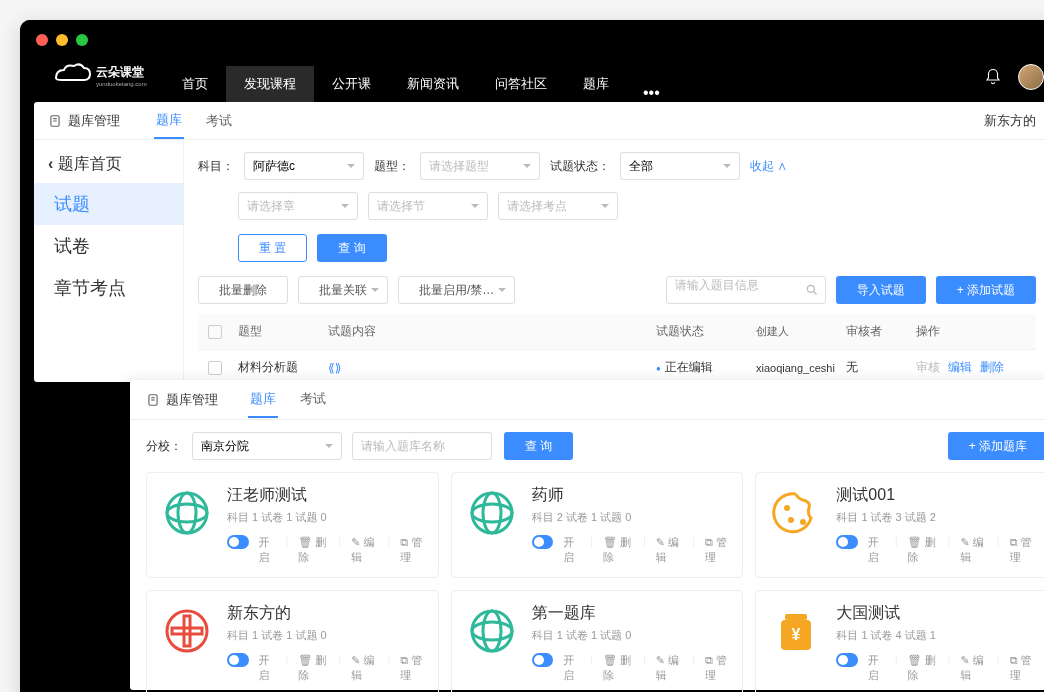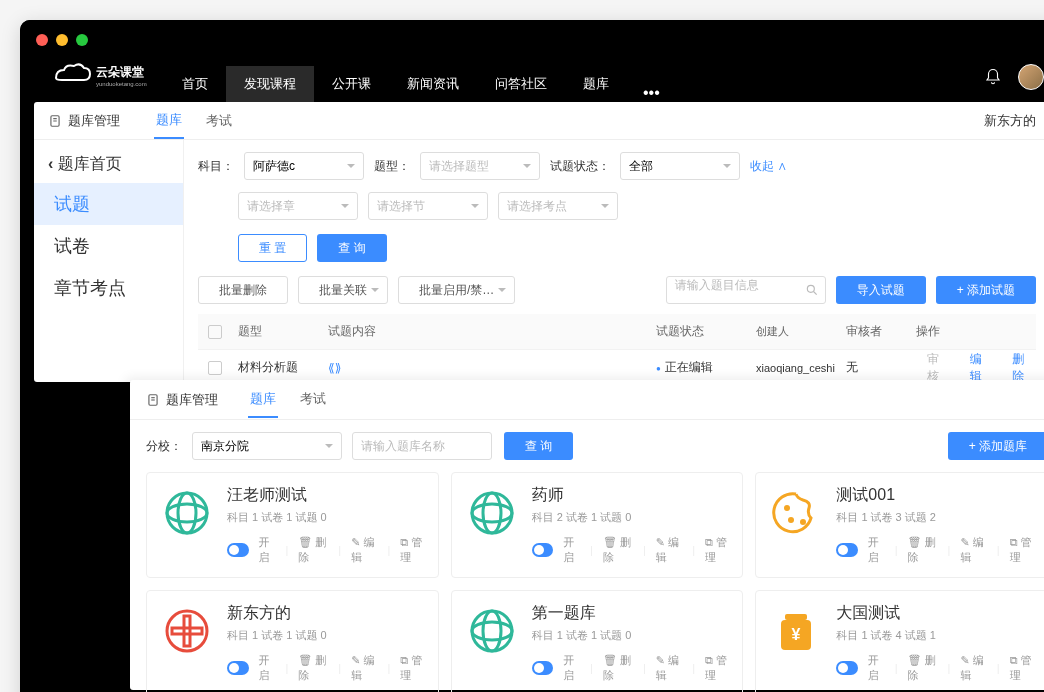--- a/index.html
+++ b/index.html
@@ -77,21 +77,21 @@
 .thead{color:#666; background:#fafafa;}
 .trow{color:#333;}
 .cell-chk{width:40px; padding-left:10px;}
 .chk{width:14px; height:14px; border:1px solid #ccc; border-radius:2px;}
 .c-type{width:90px;}
 .c-content{flex:1;}
 .c-status{width:100px;}
 .c-creator{width:90px; font-size:11px;}
 .c-reviewer{width:70px;}
 .c-ops{width:120px; display:flex; gap:8px;}
-.op-link{cursor:pointer;margin-left:11px;}
+.op-link{cursor:pointer;}
 .op-muted{color:#bbb;}
 .op-blue{color:#3b8cff;}
 .status-dot::before{content:"●"; color:#3b8cff; margin-right:4px; font-size:8px;}
 .audio-icon{color:#3b8cff;}
 
 
 .panel2{
   position:absolute; top:360px; left:110px; right:0;
   background:#fff; border-radius:3px; height:310px;
   box-shadow:-4px -2px 12px rgba(0,0,0,0.08);
@@ -105,21 +105,21 @@
 .p2-filter .input{border:1px solid #ddd; border-radius:3px; height:28px; width:140px; padding:0 8px; color:#bbb; display:flex; align-items:center;}
 .p2-filter .btn-primary{margin-left:2px;}
 .p2-filter .add{margin-left:auto;}
 
 .cards{display:grid; grid-template-columns:repeat(3,1fr); gap:12px; padding:0 16px;}
 .card{border:1px solid #eee; border-radius:4px; padding:12px; display:flex; gap:12px;}
 .card-icon{width:56px; height:56px; display:flex; align-items:center; justify-content:center;}
 .card-body{flex:1; min-width:0;}
 .card-title{font-size:16px; color:#333; margin-bottom:4px;}
 .card-meta{font-size:11px; color:#999;}
-.card-ops{display:flex; gap:10px; margin-top:10px; font-size:11px; color:#999; align-items:center;}
+.card-ops{display:flex; gap:10px; margin-top:10px; font-size:11px; color:#999; }
 .toggle{width:28px; height:14px; background:#3b8cff; border-radius:7px; position:relative;}
 .toggle::after{content:""; position:absolute; width:10px; height:10px; background:#fff; border-radius:50%; top:2px; left:2px;}
 .card-op{display:flex; align-items:center; gap:2px; cursor:pointer;}
 .sep{color:#eee;}
 </style>
 </head>
 <body>
 
 <div class="window">
   <div class="dots">

